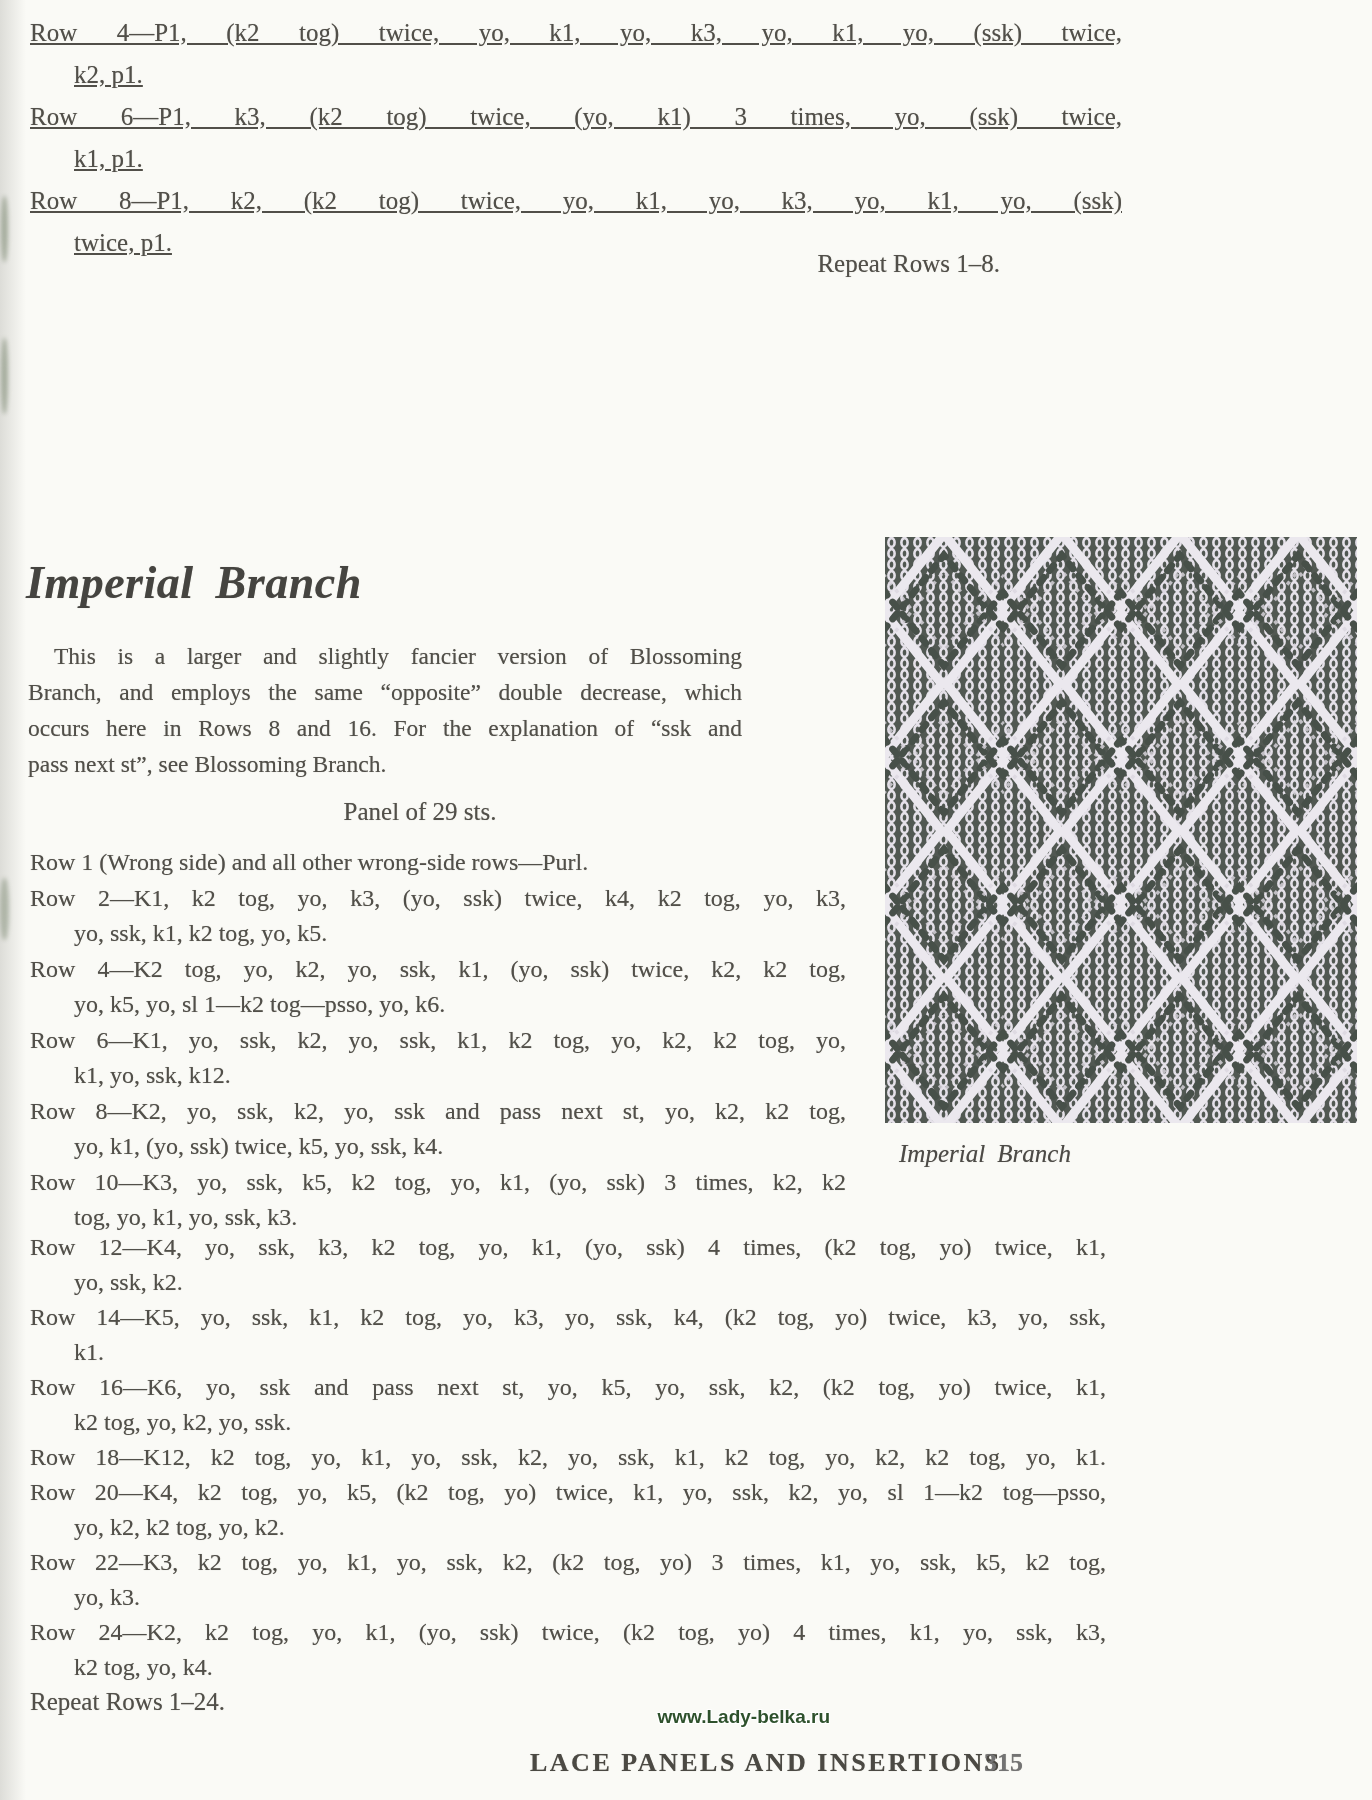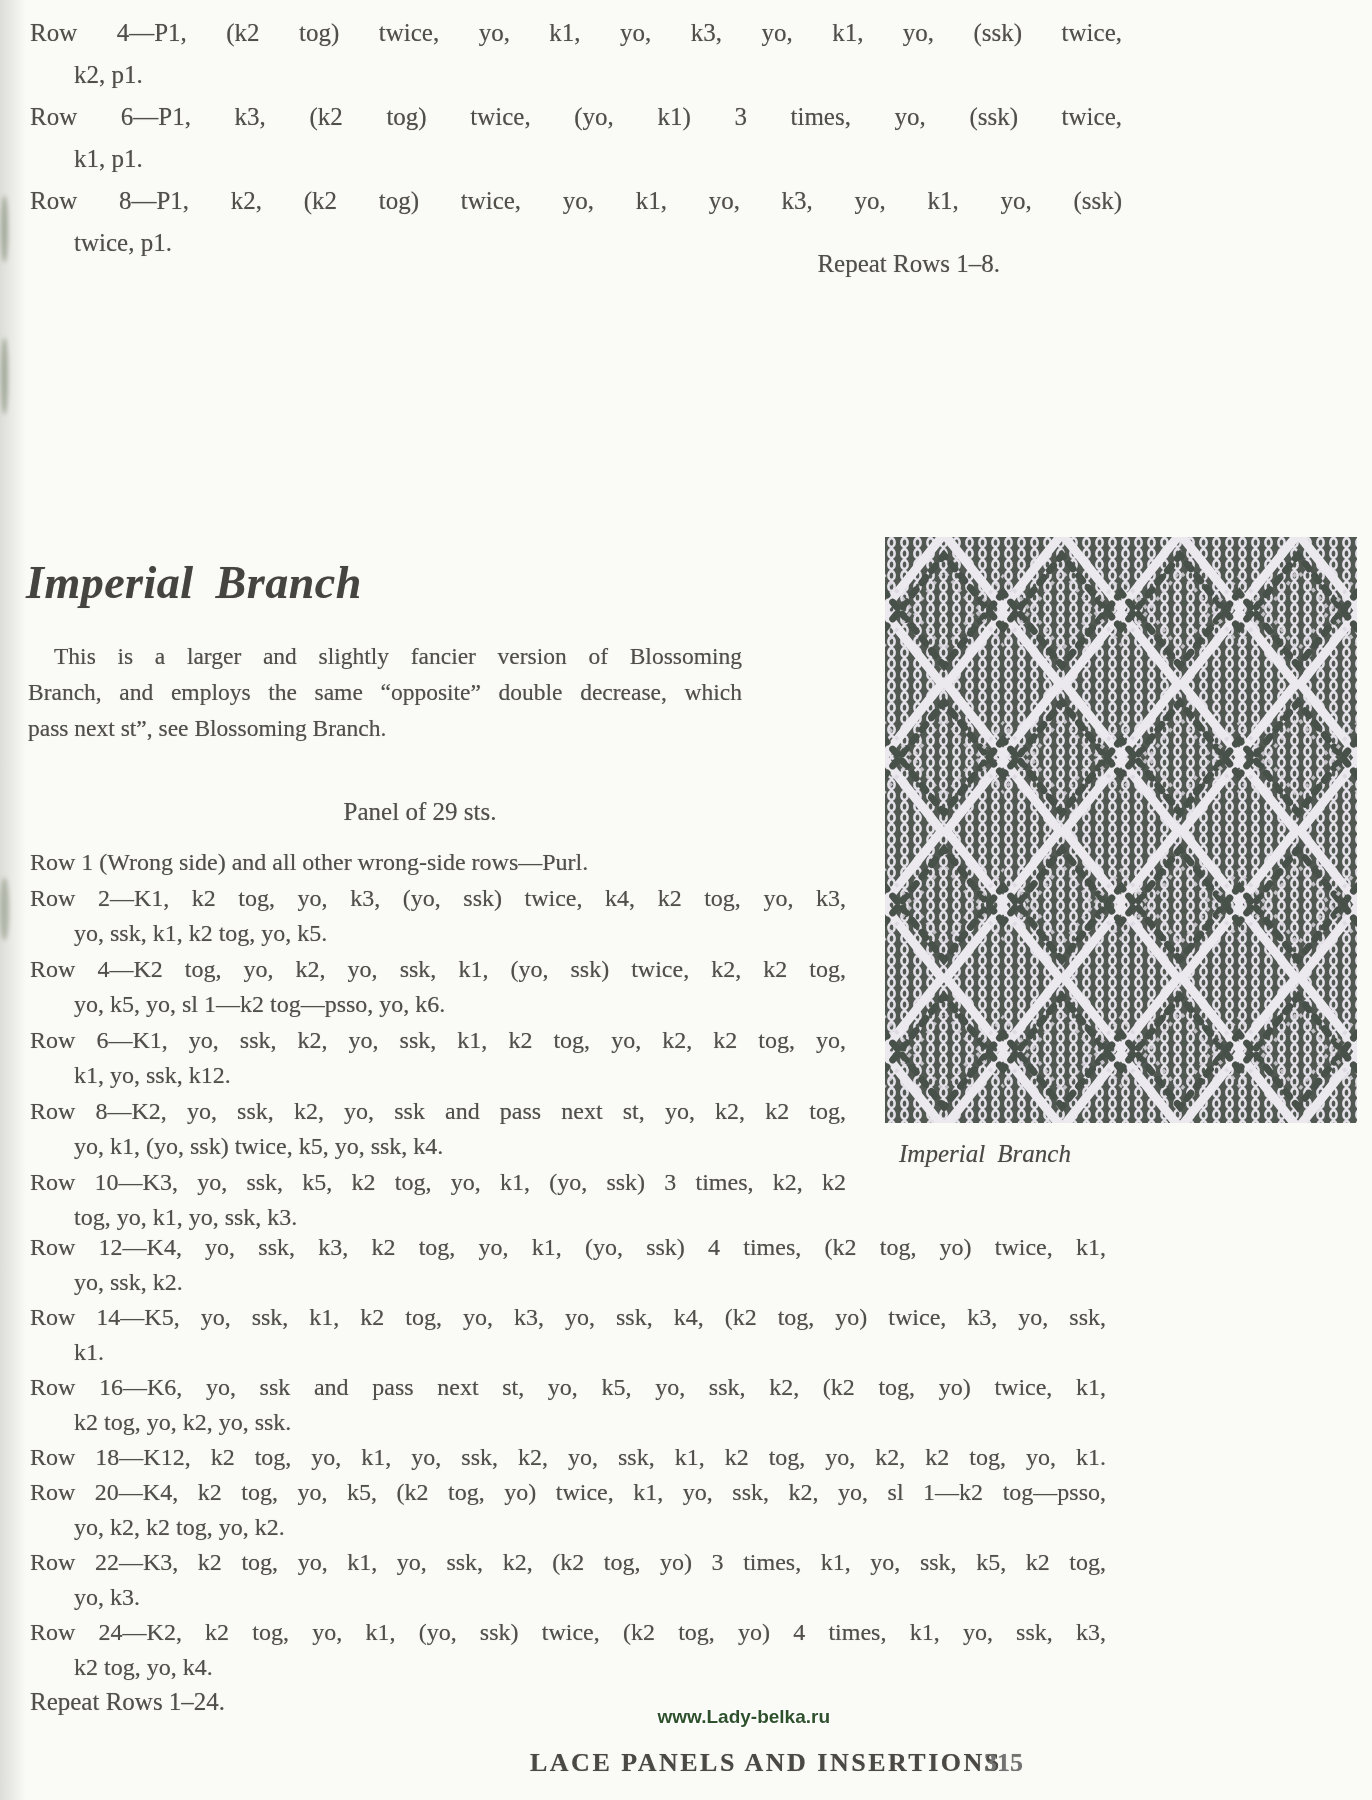--- a/index.html
+++ b/index.html
@@ -6,21 +6,21 @@
   #page{position:relative;width:1372px;height:1800px;background:#fafaf6;overflow:hidden;
         font-family:"Liberation Serif",serif;color:#514f49;
         text-shadow:0 0 .7px rgba(92,90,82,.55);}
   .sec{position:absolute;}
   .line{overflow:hidden;white-space:normal;}
   .fill{text-align:justify;text-align-last:justify;}
   .cont{padding-left:44px;}
   .pfirst{text-indent:26px;}
 
   #top-rows{left:30px;top:12px;width:1092px;font-size:25px;line-height:42px;}
-  #top-rows .line{height:42px;}
+  #top-rows .line{height:42px;text-decoration:underline;}
   #top-repeat{left:0;top:250px;width:1000px;text-align:right;font-size:25px;}
 
   #title{left:26px;top:556px;font-size:46px;font-style:italic;font-weight:bold;
          color:#454440;letter-spacing:.5px;word-spacing:10px;}
 
   #intro{left:28px;top:638px;width:714px;font-size:23.5px;line-height:36px;}
   #intro .line{height:36px;}
 
   #panel{left:30px;top:798px;width:780px;text-align:center;font-size:25px;}
 
@@ -68,20 +68,21 @@
       <div class="line cont">twice, p1.</div>
     </div>
 
   <div id="top-repeat" class="sec">Repeat Rows 1–8.</div>
 
   <div id="title" class="sec">Imperial Branch</div>
 
   <div id="intro" class="sec">
       <div class="line fill pfirst">This is a larger and slightly fancier version of Blossoming</div>
       <div class="line fill">Branch, and employs the same “opposite” double decrease, which</div>
+      <div class="line fill">occurs here in Rows 8 and 16. For the explanation of “ssk and</div>
       <div class="line">pass next st”, see Blossoming Branch.</div>
     </div>
 
   <div id="panel" class="sec">Panel of 29 sts.</div>
 
   <div id="rows-narrow" class="sec">
       <div class="line">Row 1 (Wrong side) and all other wrong-side rows—Purl.</div>
       <div class="line fill">Row 2—K1, k2 tog, yo, k3, (yo, ssk) twice, k4, k2 tog, yo, k3,</div>
       <div class="line cont">yo, ssk, k1, k2 tog, yo, k5.</div>
       <div class="line fill">Row 4—K2 tog, yo, k2, yo, ssk, k1, (yo, ssk) twice, k2, k2 tog,</div>

